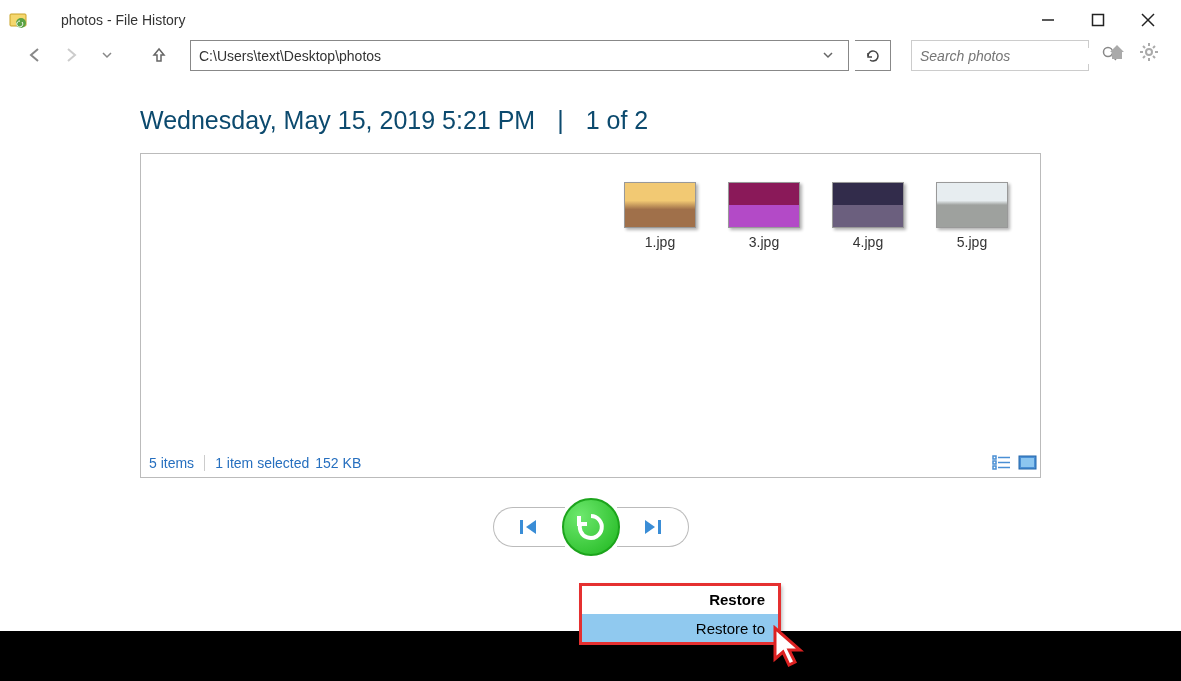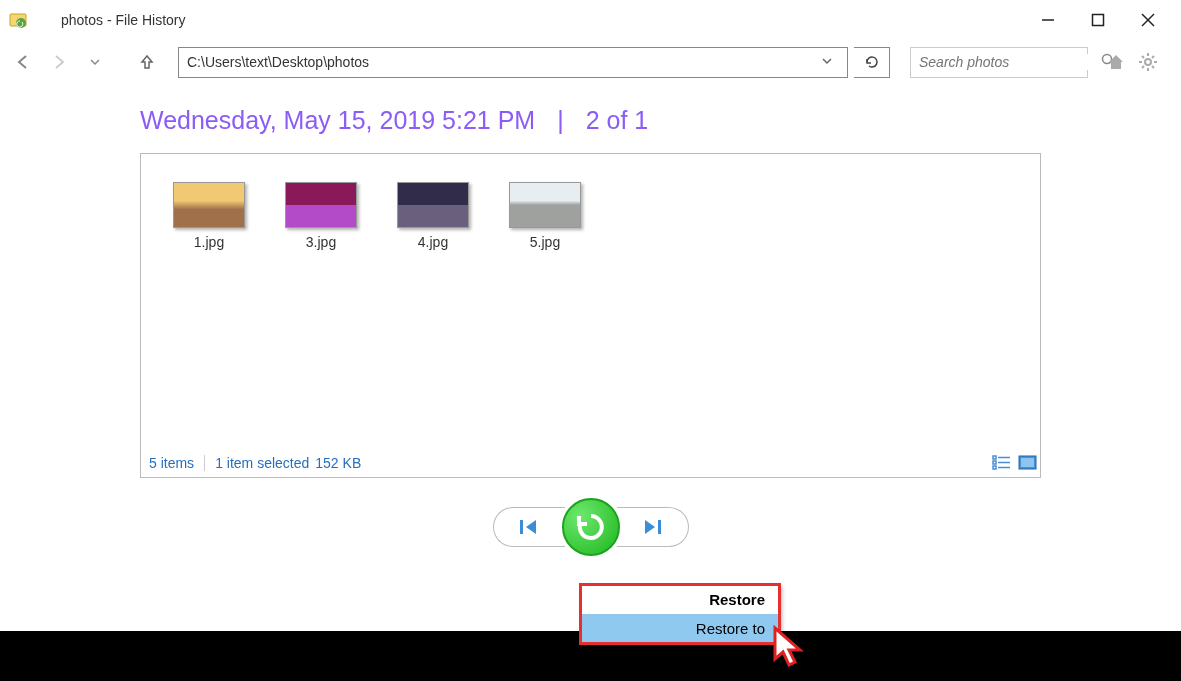--- a/index.html
+++ b/index.html
@@ -55,22 +55,21 @@
       justify-content: center;
       cursor: pointer;
       background: transparent;
       border: none;
     }
     
     
     .toolbar {
       height: 44px;
       display: flex;
-      align-items: center;
-      padding: 0 8px;
+      padding: 0 20px;
       gap: 6px;
     }
     
     .nav-arrow {
       width: 30px;
       height: 30px;
       display: flex;
       align-items: center;
       justify-content: center;
       cursor: pointer;
@@ -144,39 +143,40 @@
       height: 24px;
       color: #aaa;
       cursor: pointer;
       display:flex;align-items:center;justify-content:center;
     }
     
     
     .header-info {
       padding: 22px 0 18px 140px;
       font-size: 25px;
-      color: #8b5cf6;
+      color: #0c4a6e;
       display:flex;
       align-items:center;
       gap: 22px;
     }
     
     
     .file-area {
       margin: 0 140px 0 140px;
       border: 1px solid #bbb;
       height: 325px;
       padding: 10px;
       position:relative;
     }
     
     .thumbnails {
       display: flex;
-      gap: 20px;
+      gap: 12px;
       padding: 10px 12px;
+      justify-content: flex-end;
     }
     
     .thumb-item {
       display: flex;
       flex-direction: column;
       align-items: center;
       gap: 6px;
       padding: 8px 10px;
       cursor: pointer;
     }
@@ -418,21 +418,21 @@
             <line x1="4" y1="16" x2="6" y2="14"></line>
           </g>
         </svg>
     </div>
   </div>
 </div>
 
 <div class="header-info">
   <span>Wednesday, May 15, 2019 5:21 PM</span>
   <span>|</span>
-  <span>2 of 1</span>
+  <span>1 of 2</span>
 </div>
 
 <div class="file-area">
   <div class="thumbnails" id="thumbs">
       <div class="thumb-item">
         <div class="thumb-img t1"></div>
         <span class="thumb-label">1.jpg</span>
       </div>
       <div class="thumb-item">
         <div class="thumb-img t3"></div>

